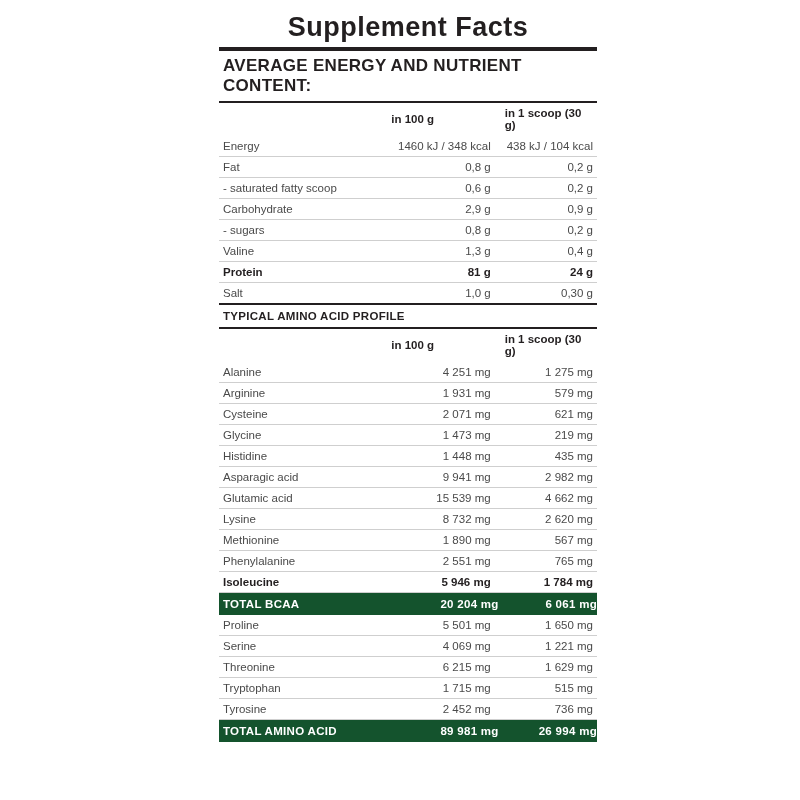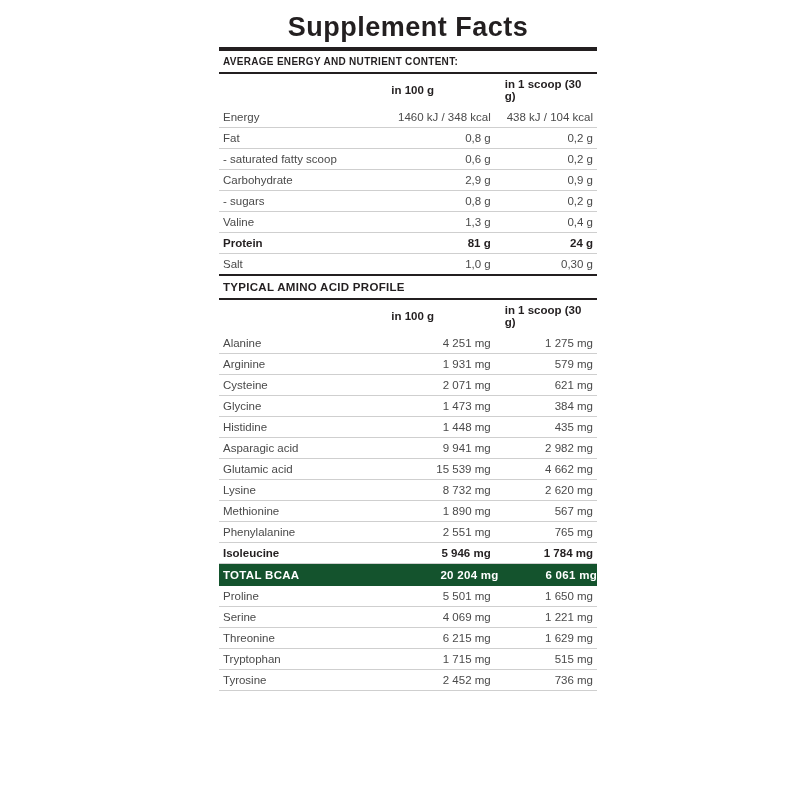--- a/index.html
+++ b/index.html
@@ -32,21 +32,21 @@
     font-size: 11.5px;
     letter-spacing: 0.3px;
     margin: 0 0 8px 0;
     color: #3b3b3b;
   }
   .rule-thick {
     border-top: 4px solid #231f20;
     width: 100%;
   }
   .section-head {
-    font-size: 10px;
+    font-size: 17px;
     font-weight: bold;
     letter-spacing: 0.3px;
     padding: 5px 0 5px 4px;
     color: #231f20;
   }
   .rule-med {
     border-top: 2.5px solid #231f20;
     width: 100%;
   }
   table {
@@ -195,21 +195,21 @@
         <td class="col2">579 mg</td>
       </tr>
       <tr class="sep">
         <td class="label">Cysteine</td>
         <td class="col1">2 071 mg</td>
         <td class="col2">621 mg</td>
       </tr>
       <tr class="sep">
         <td class="label">Glycine</td>
         <td class="col1">1 473 mg</td>
-        <td class="col2">384 mg</td>
+        <td class="col2">219 mg</td>
       </tr>
       <tr class="sep">
         <td class="label">Histidine</td>
         <td class="col1">1 448 mg</td>
         <td class="col2">435 mg</td>
       </tr>
       <tr class="sep">
         <td class="label">Asparagic acid</td>
         <td class="col1">9 941 mg</td>
         <td class="col2">2 982 mg</td>
@@ -262,16 +262,21 @@
       <tr class="sep">
         <td class="label">Tryptophan</td>
         <td class="col1">1 715 mg</td>
         <td class="col2">515 mg</td>
       </tr>
       <tr class="sep">
         <td class="label">Tyrosine</td>
         <td class="col1">2 452 mg</td>
         <td class="col2">736 mg</td>
       </tr>
+      <tr class="band">
+        <td class="label">TOTAL AMINO ACID</td>
+        <td class="col1">89 981 mg</td>
+        <td class="col2">26 994 mg</td>
+      </tr>
     </tbody>
   </table>
 
 </div>
 
 </body></html>

